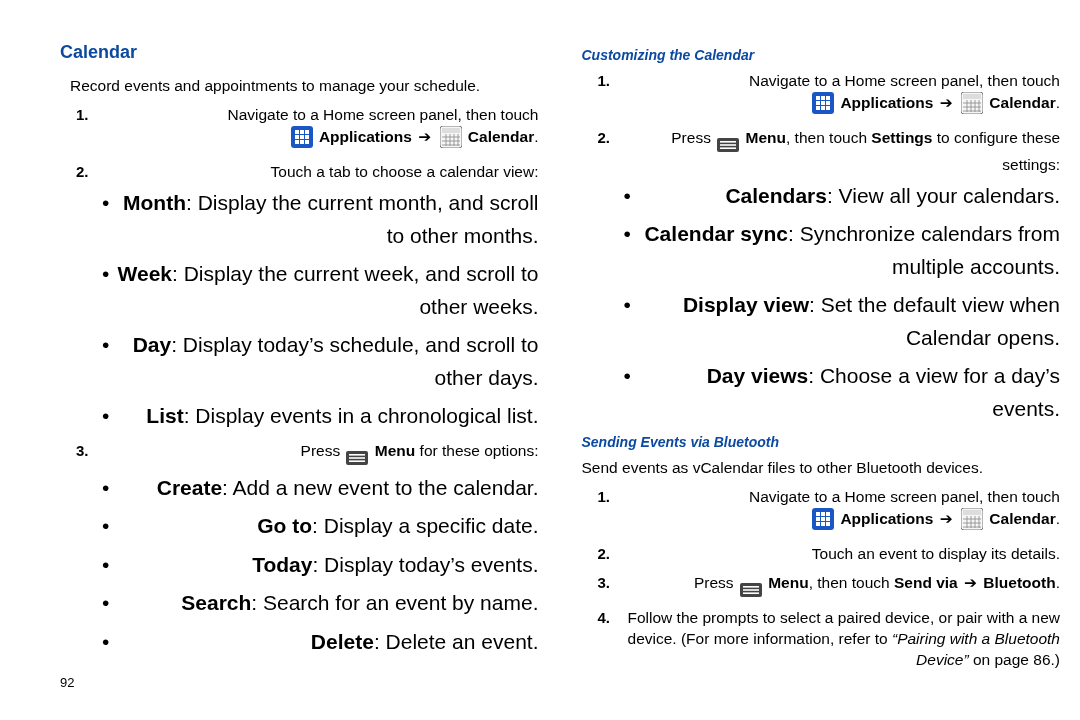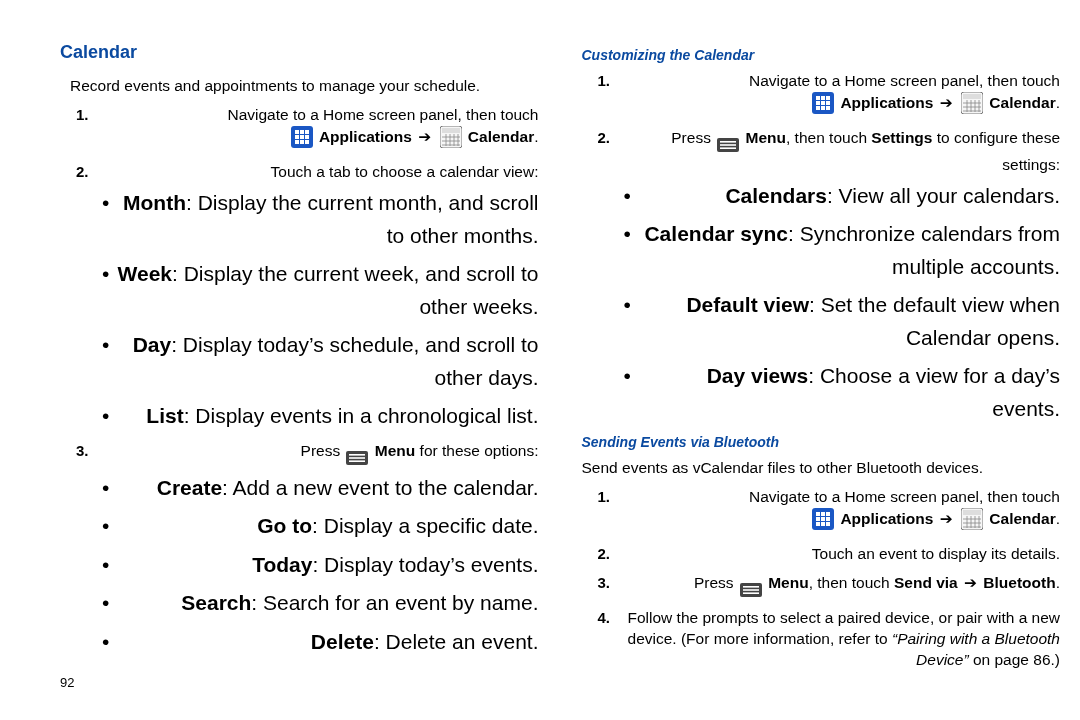--- a/index.html
+++ b/index.html
@@ -201,21 +201,21 @@
       </li>
       <li>
         <span>Press </span>
         <span class="icon icon-menu"><svg viewBox="0 0 22 14">
               <use href="#svg-menu"></use>
             </svg></span>
         <span class="b">Menu</span><span>, then touch </span><span class="b">Settings</span><span> to configure these settings:</span>
         <ul class="bullets">
           <li><span class="b">Calendars</span><span>: View all your calendars.</span></li>
           <li><span class="b">Calendar sync</span><span>: Synchronize calendars from multiple accounts.</span></li>
-          <li><span class="b">Default view</span><span>: Set the default view when Calendar opens.</span></li>
+          <li><span class="b">Display view</span><span>: Set the default view when Calendar opens.</span></li>
           <li><span class="b">Day views</span><span>: Choose a view for a day’s events.</span></li>
         </ul>
       </li>
     </ol>
 
     <div class="h2">Sending Events via Bluetooth</div>
     <div class="intro" style="margin-left:0">Send events as vCalendar files to other Bluetooth devices.</div>
     <ol class="steps">
       <li>
         <span>Navigate to a Home screen panel, then touch</span><br>

